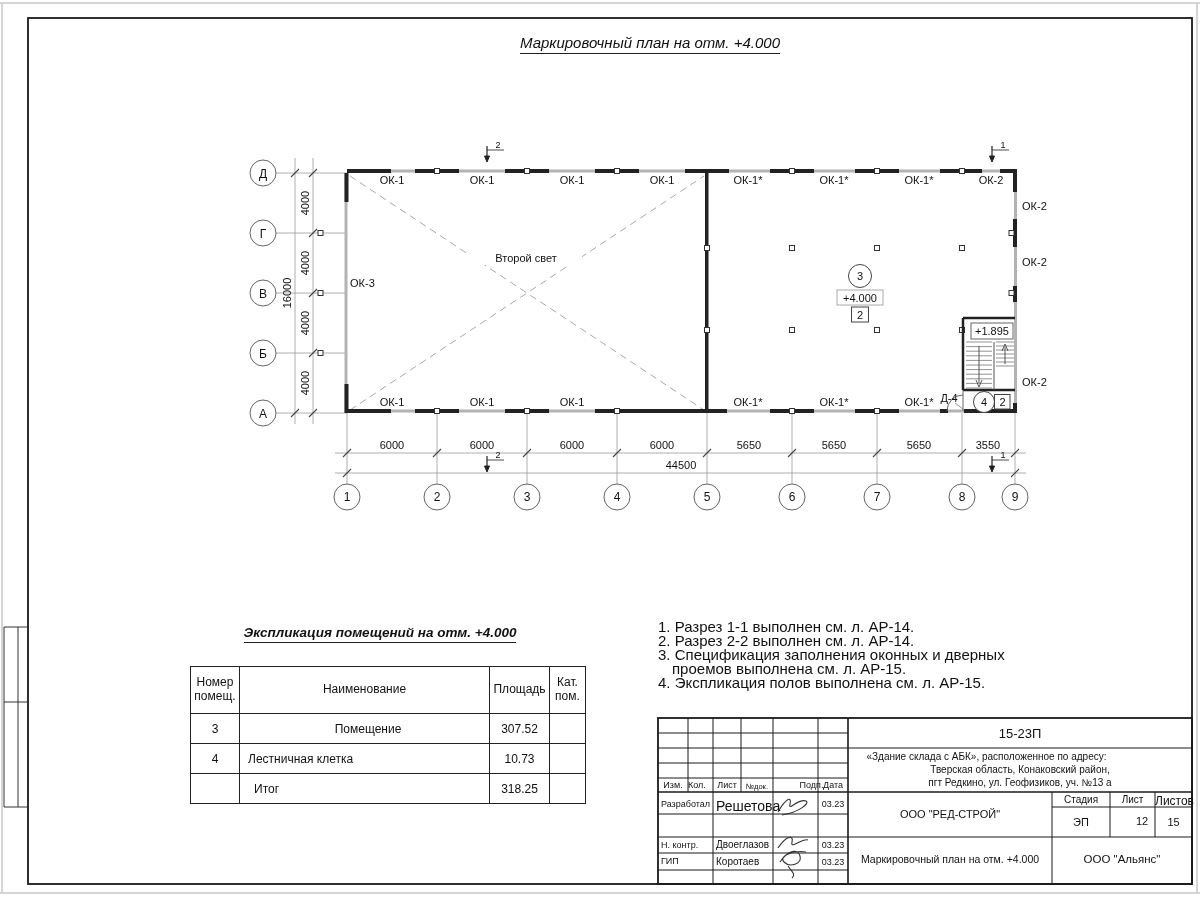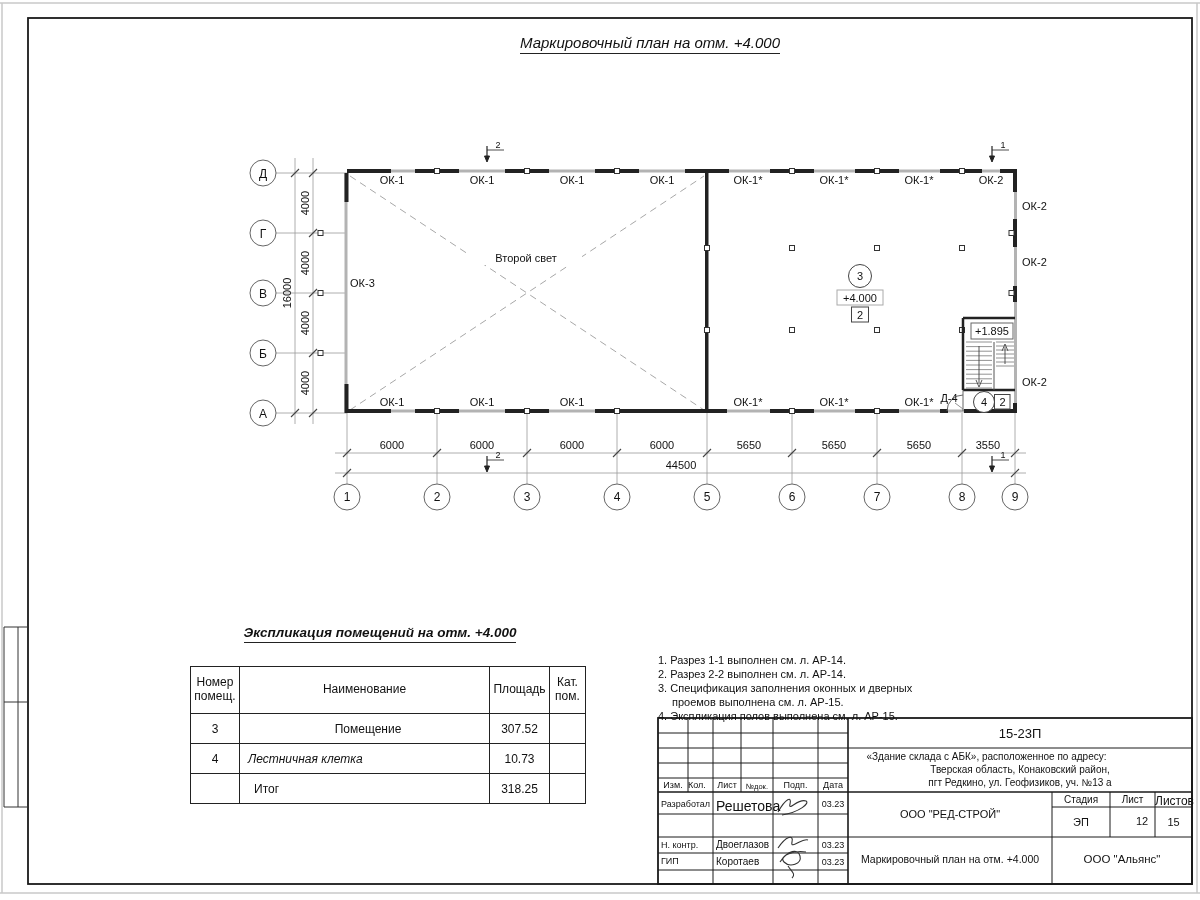--- a/index.html
+++ b/index.html
@@ -356,52 +356,52 @@
 пом.</td>
   </tr>
   <tr class="r">
     <td class="c">3</td>
     <td style="padding-left:8px;text-align:center;">Помещение</td>
     <td class="c">307.52</td>
     <td></td>
   </tr>
   <tr class="r">
     <td class="c">4</td>
-    <td style="padding-left:8px;font-style:italic;">Лестничная клетка</td>
+    <td style="padding-left:8px;">Лестничная клетка</td>
     <td class="c">10.73</td>
     <td></td>
   </tr>
   <tr class="r">
     <td class="c"></td>
     <td style="padding-left:14px;">Итог</td>
     <td class="c">318.25</td>
     <td></td>
   </tr>
 </tbody>
     </table>
 
-<div class="abs" style="left:658px;top:653px;font-size:11px;line-height:14px;">
+<div class="abs" style="left:658px;top:620px;font-size:15px;line-height:14px;">
   <div>1. Разрез 1-1 выполнен см. л. АР-14.</div>
   <div>2. Разрез 2-2 выполнен см. л. АР-14.</div>
   <div>3. Спецификация заполнения оконных и дверных</div>
   <div style="padding-left:14px;">проемов выполнена см. л. АР-15.</div>
   <div>4. Экспликация полов выполнена см. л. АР-15.</div>
 </div>
 
 <div>
   <div class="tb-text c" style="left:848px;top:726px;width:344px;font-size:13px;">15-23П</div>
   <div class="tb-text c" style="left:848px;top:751px;width:277px;font-size:10px;">«Здание склада с АБК», расположенное по адресу:</div>
   <div class="tb-text c" style="left:848px;top:764px;width:344px;font-size:10px;">Тверская область, Конаковский район,</div>
   <div class="tb-text c" style="left:848px;top:777px;width:344px;font-size:10px;">пгт Редкино, ул. Геофизиков, уч. №13 а</div>
 
   <div class="tb-text c" style="left:658px;top:780px;width:30px;font-size:9px;">Изм.</div>
   <div class="tb-text c" style="left:688px;top:780px;width:14px;font-size:9px;">Кол.</div>
   <div class="tb-text c" style="left:713px;top:780px;width:28px;font-size:9px;">Лист</div>
   <div class="tb-text c" style="left:741px;top:782px;width:32px;font-size:7.5px;">№док.</div>
-  <div class="tb-text c" style="left:773px;top:780px;width:45px;font-size:9px;">Подп.</div>
+  <div class="tb-text c" style="left:773px;top:780px;width:45px;font-size:9px;padding-left:16px;">Подп.</div>
   <div class="tb-text c" style="left:818px;top:780px;width:30px;font-size:9px;">Дата</div>
 
   <div class="tb-text" style="left:661px;top:799px;font-size:9px;">Разработал</div>
   <div class="tb-text" style="left:716px;top:798px;font-size:14px;">Решетова</div>
   <div class="tb-text c" style="left:818px;top:799px;width:30px;font-size:9px;">03.23</div>
 
   <div class="tb-text" style="left:661px;top:840px;font-size:9px;">Н. контр.</div>
   <div class="tb-text" style="left:716px;top:839px;font-size:10px;">Двоеглазов</div>
   <div class="tb-text c" style="left:818px;top:840px;width:30px;font-size:9px;">03.23</div>
 

